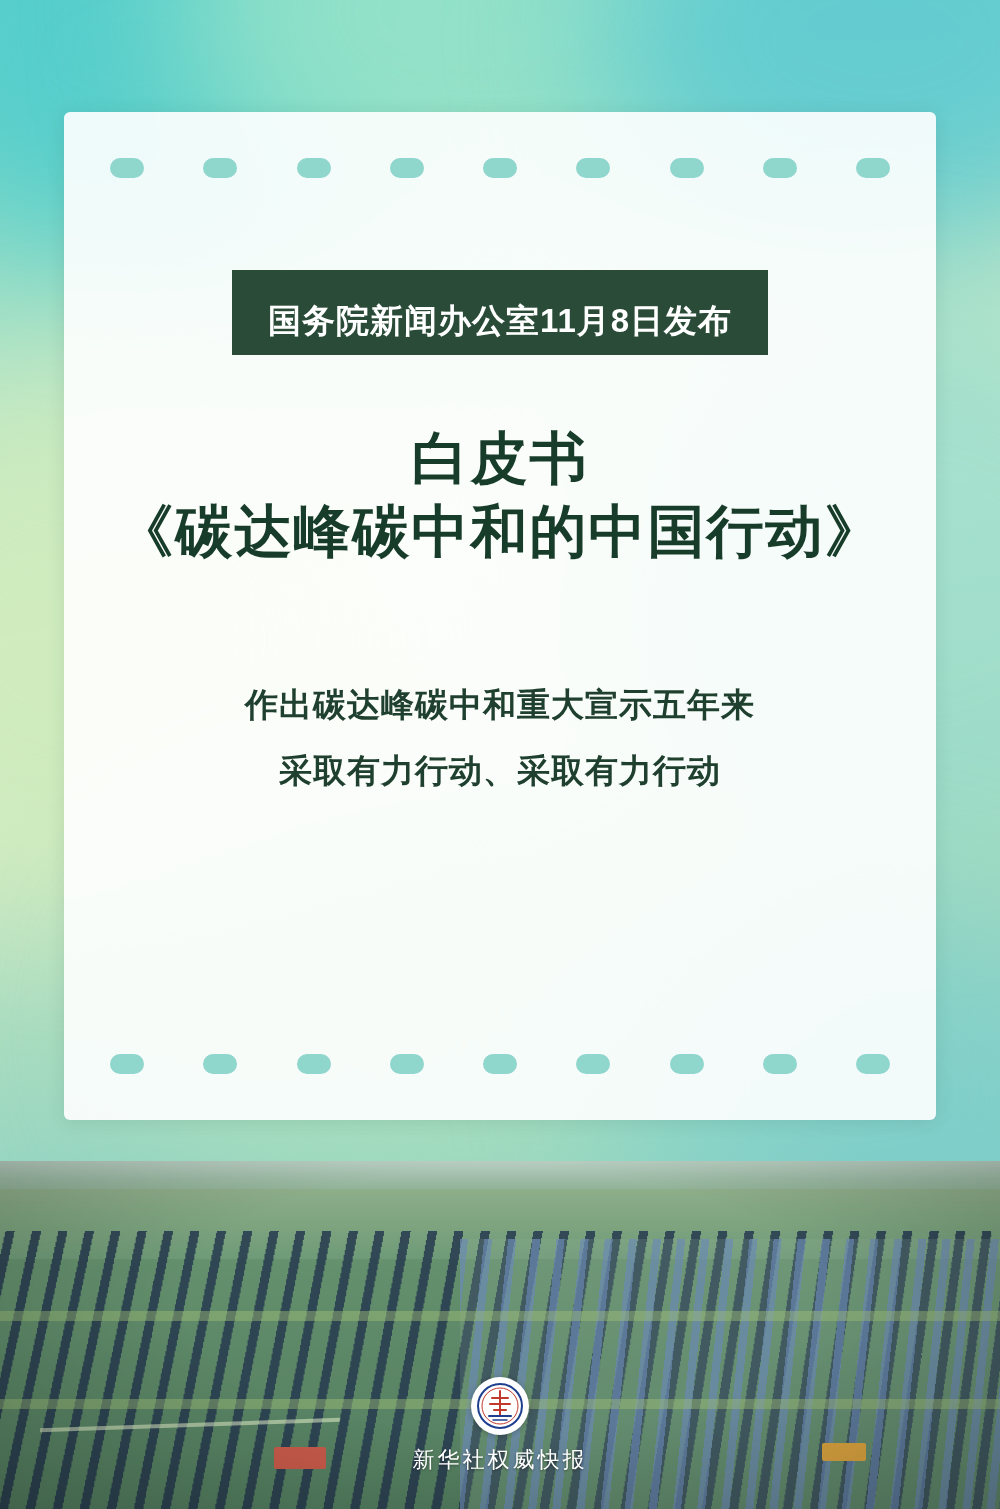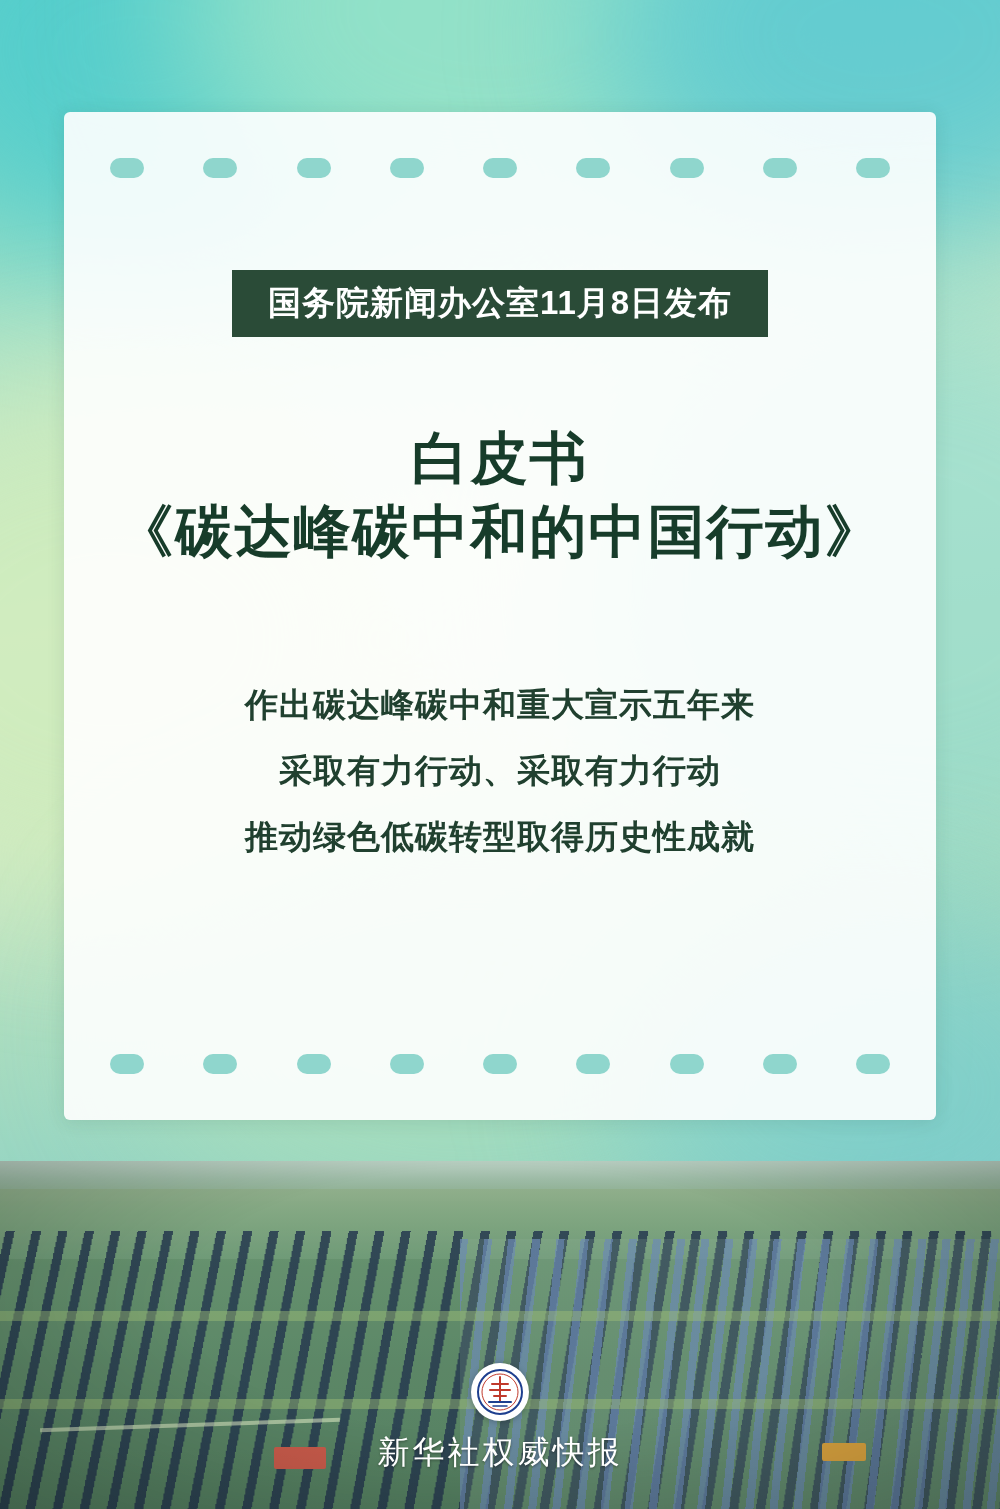--- a/index.html
+++ b/index.html
@@ -161,21 +161,21 @@
     width: 100%;
     display: flex;
     justify-content: center;
   }
   .badge {
     background: #2a4b37;
     color: #ffffff;
     font-size: 33px;
     font-weight: bold;
     letter-spacing: 1px;
-    padding: 16px 36px 18px 36px;
+    padding: 34px 36px 18px 36px;
     line-height: 1;
     white-space: nowrap;
   }
 
   .title-wrap {
     position: absolute;
     top: 310px;
     left: 0;
     width: 100%;
     text-align: center;
@@ -219,21 +219,21 @@
     height: 58px;
     margin: 0 auto 10px auto;
     border-radius: 50%;
     background: #ffffff;
     display: flex;
     align-items: center;
     justify-content: center;
     box-shadow: 0 1px 6px rgba(0,0,0,0.25);
   }
   .footer-text {
-    font-size: 32px;
+    font-size: 22px;
     letter-spacing: 3px;
     text-shadow: 0 1px 3px rgba(0,0,0,0.45);
     font-family: "DejaVu Sans", "Liberation Sans", sans-serif;
   }
 </style>
 </head>
 <body>
 
 <div class="poster">
 
@@ -277,21 +277,20 @@
     </div>
 
     <div class="title-wrap">
       <div class="title-line">白皮书</div>
       <div class="title-line">《碳达峰碳中和的中国行动》</div>
     </div>
 
     <div class="body-wrap">
       <div class="body-line">作出碳达峰碳中和重大宣示五年来</div>
       <div class="body-line">采取有力行动、采取有力行动</div>
-      <div class="body-line">推动绿色低碳转型取得历史性成就</div>
     </div>
 
     <div class="dots bottom">
       <span></span>
       <span></span>
       <span></span>
       <span></span>
       <span></span>
       <span></span>
       <span></span>

